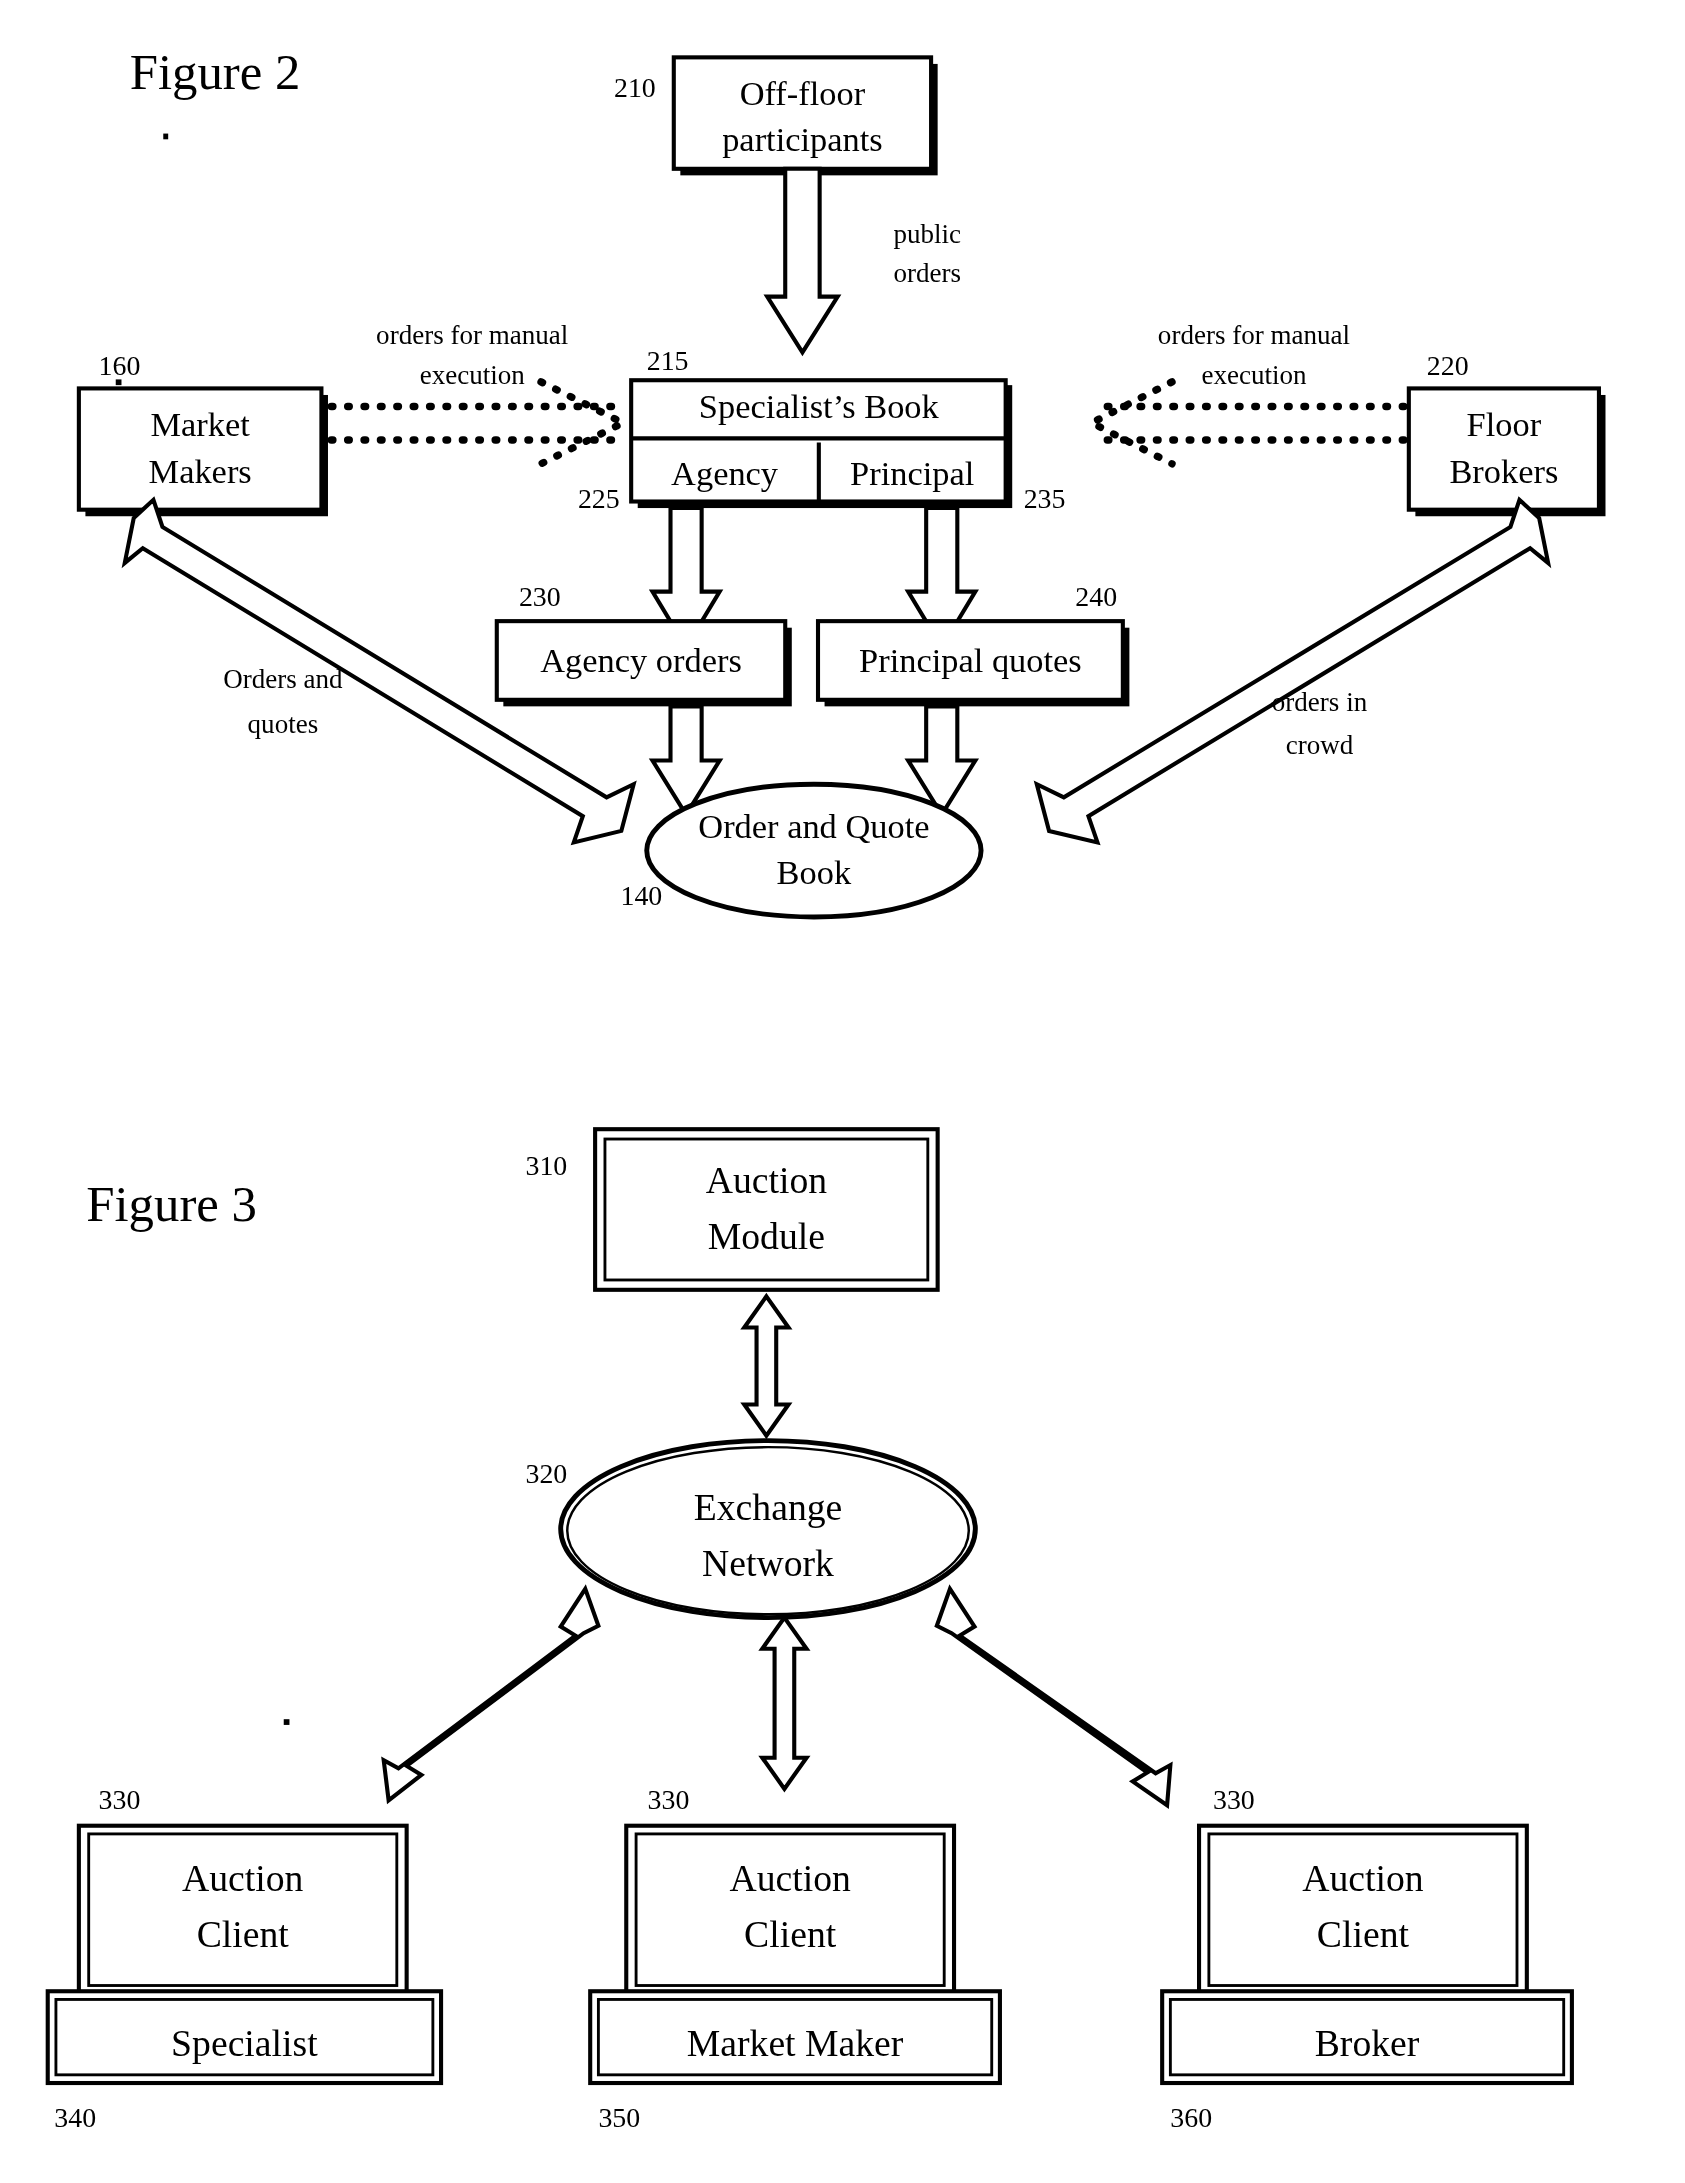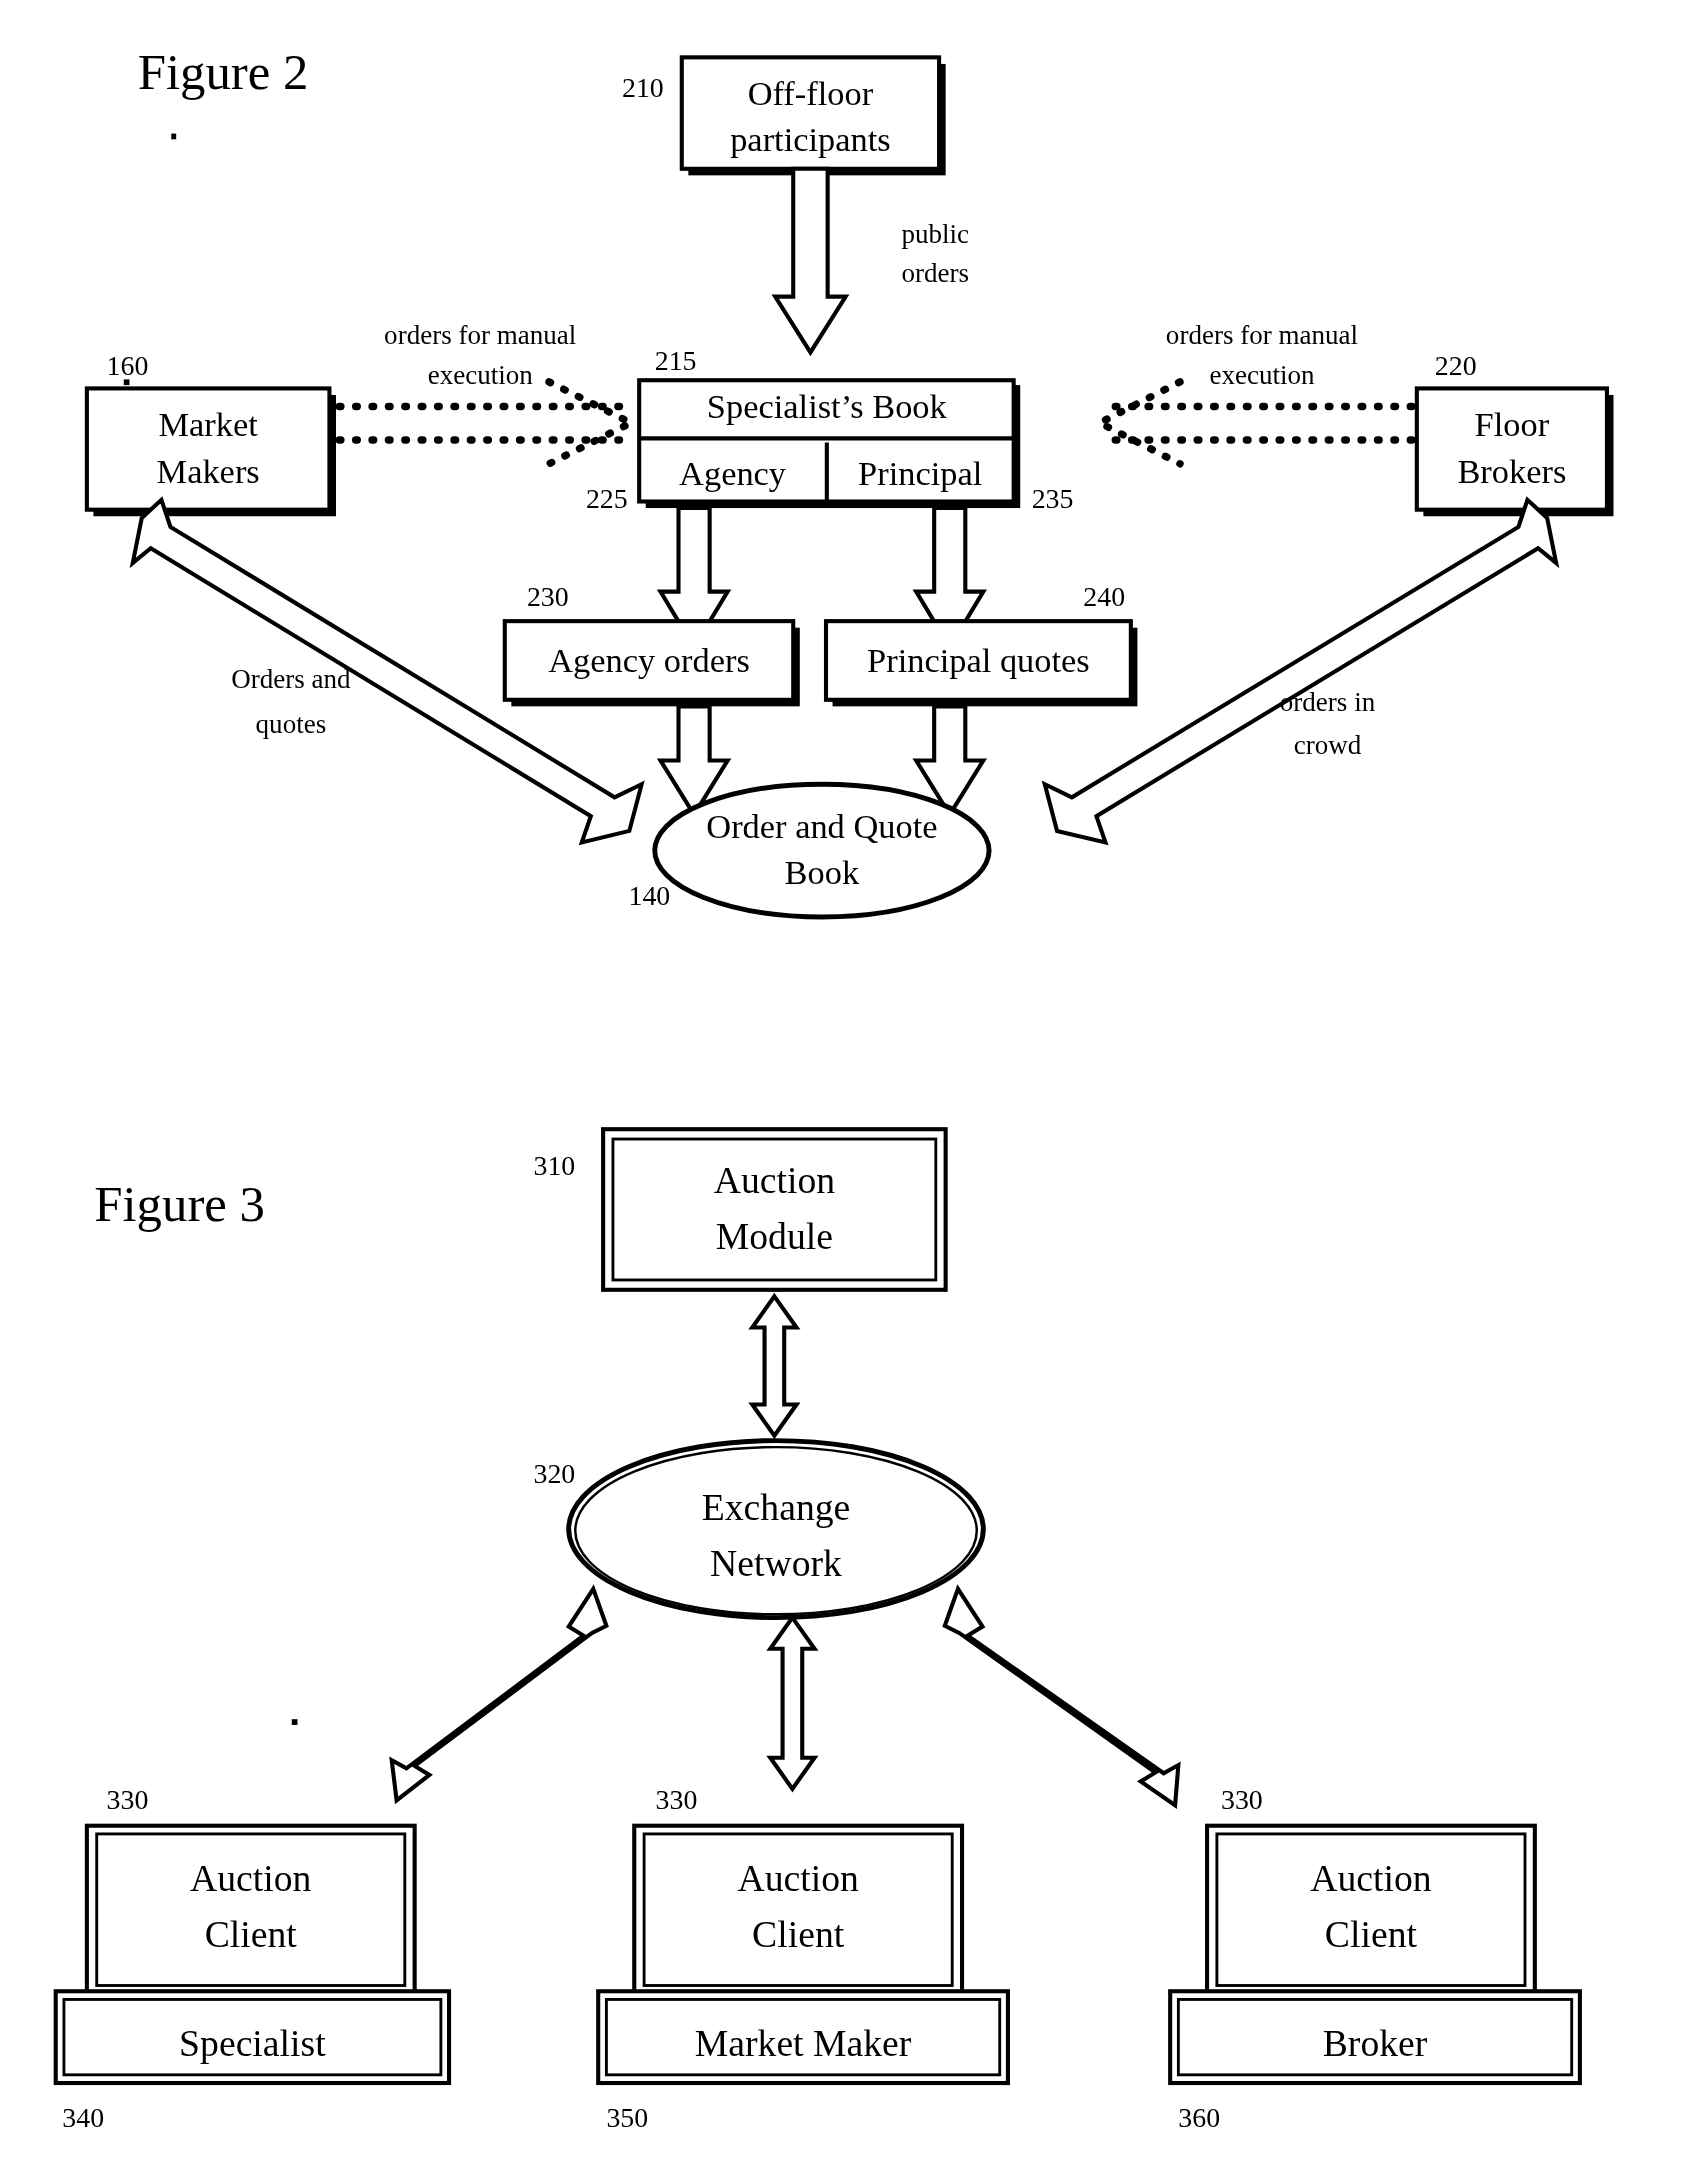--- a/index.html
+++ b/index.html
@@ -10,21 +10,21 @@
   body {
     width: 1686px;
     height: 2183px;
     position: relative;
     font-family: "Liberation Serif", "DejaVu Serif", serif;
     color: #000000;
     overflow: hidden;
   }
   #diagram-root {
     position: absolute;
-    top: 0; left: 8px;
+    top: 0; left: 0;
     width: 1581px;
     height: 2183px;
   }
   svg { display: block; }
 
   .fig-title {
     font-size: 62px;
     font-family: "Liberation Serif", "DejaVu Serif", serif;
     fill: #000;
   }

